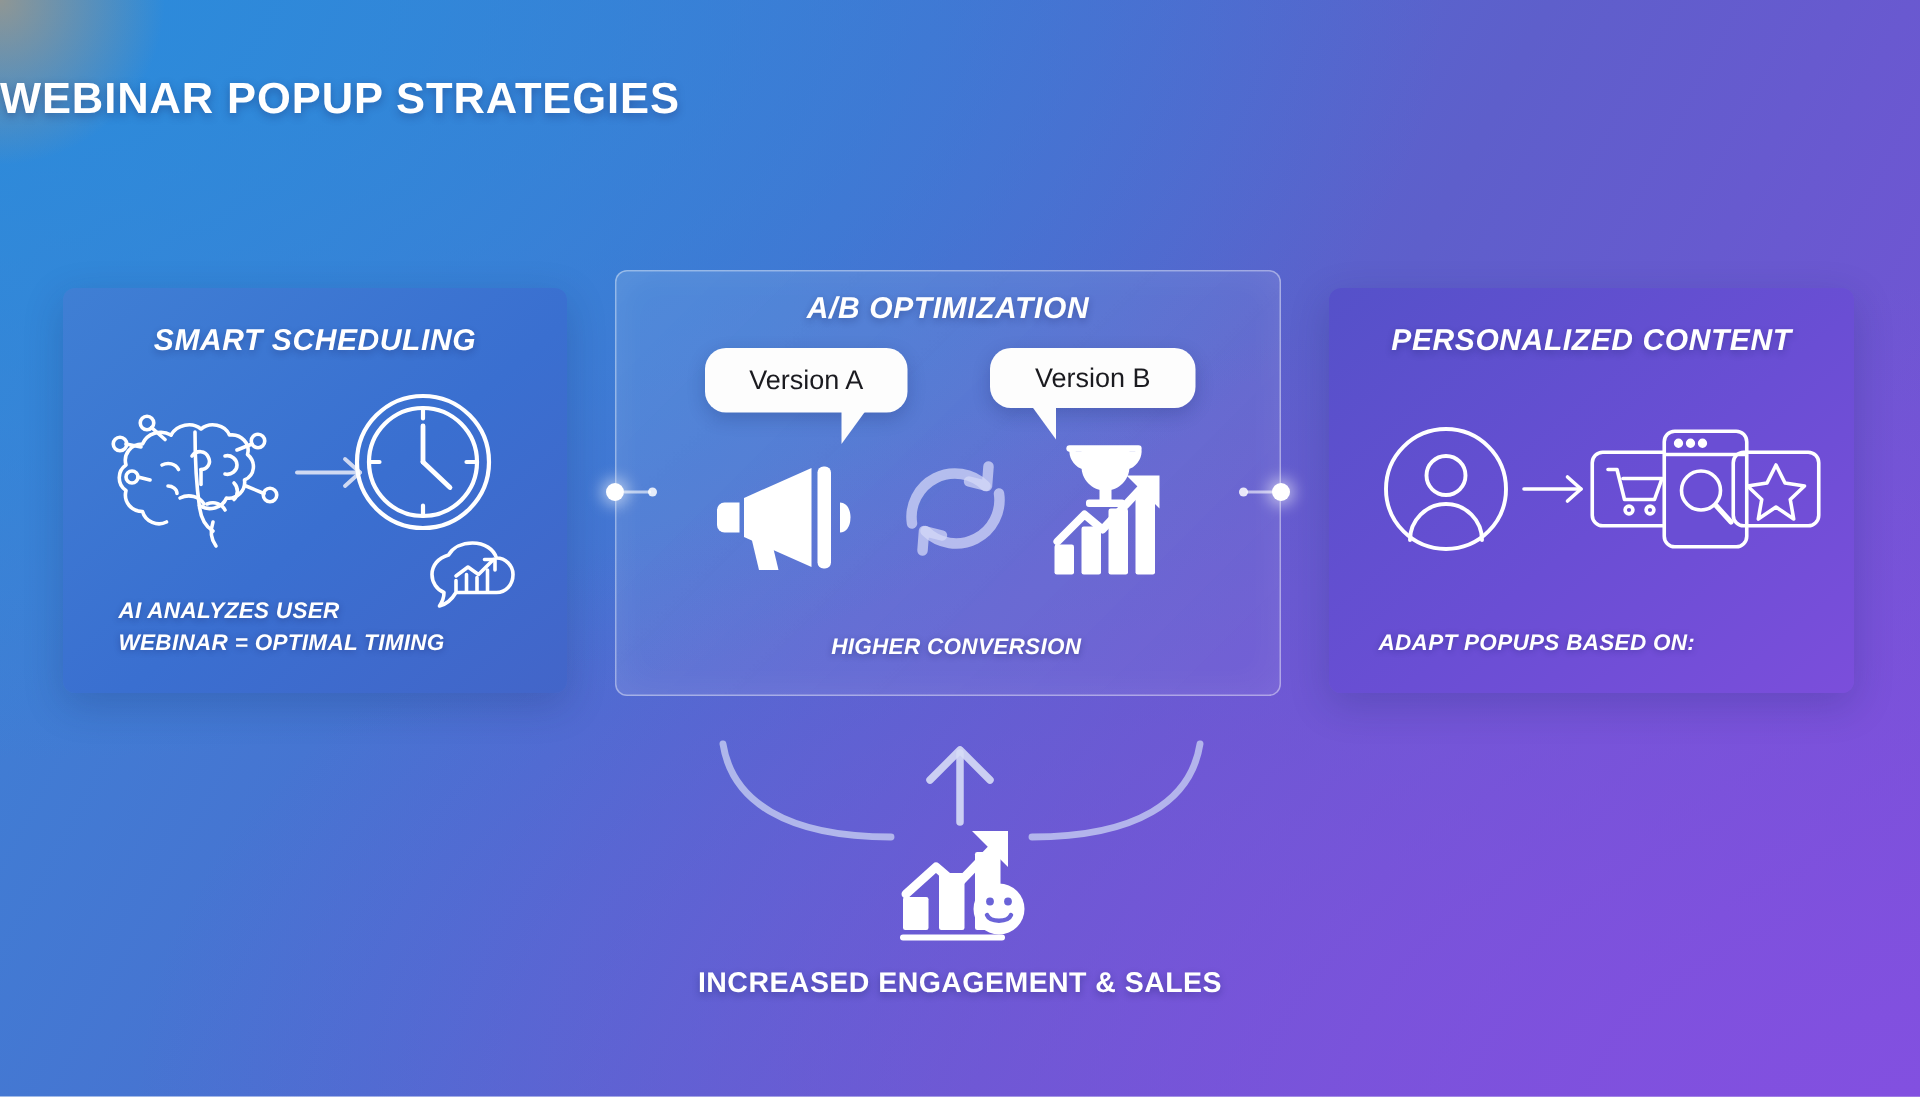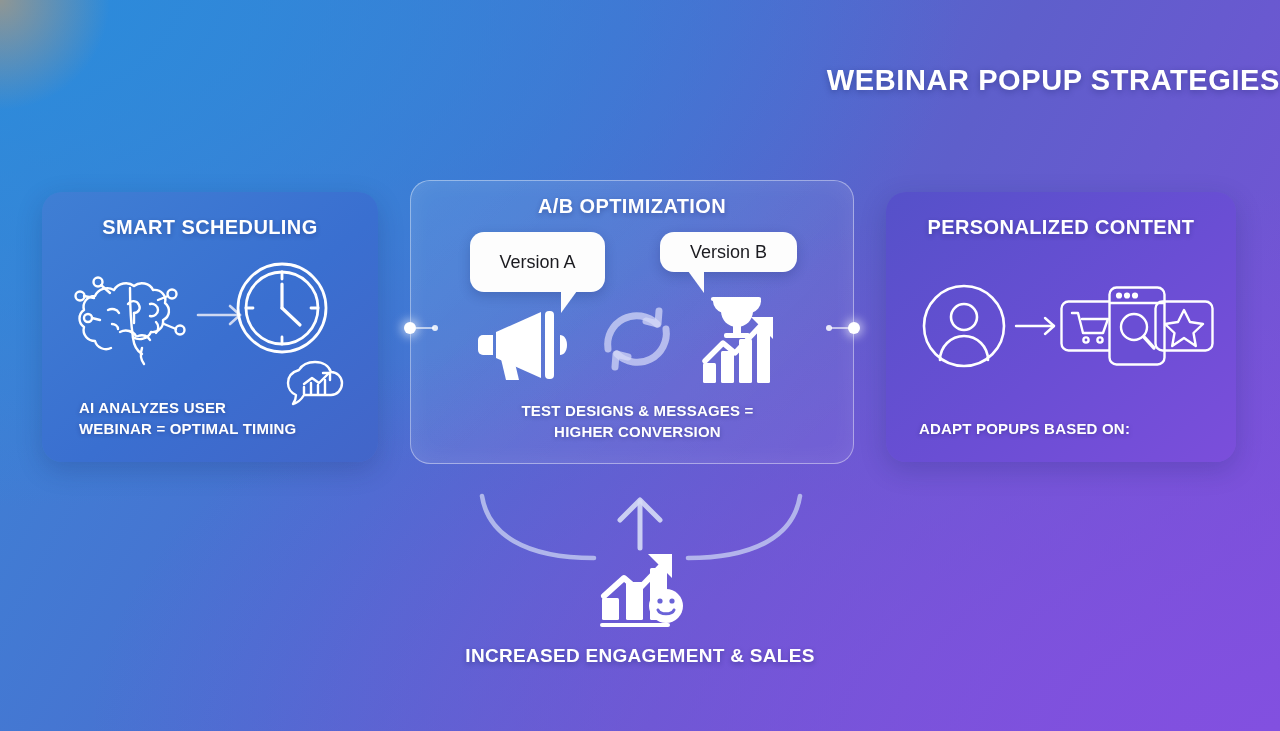--- a/index.html
+++ b/index.html
@@ -12,27 +12,27 @@
     position:absolute;inset:0;width:1280px;height:731px;overflow:hidden;
     background:
       radial-gradient(circle at 0% 0%, rgba(226,160,90,0.55) 0px, rgba(226,160,90,0.0) 110px),
       radial-gradient(ellipse 150% 120% at 100% 100%, #8250e0 0%, rgba(130,80,224,0) 62%),
       radial-gradient(ellipse 130% 120% at 0% 0%, #2b8bdb 0%, rgba(43,139,219,0) 58%),
       linear-gradient(118deg,#3a86d6 0%,#4a6fd0 38%,#5e5fcb 62%,#7b4fd8 100%);
   }
 
   
   .title{
-    position:absolute;left:0;top:64px;width:100%;text-align:right;
+    position:absolute;left:0;top:50px;width:100%;text-align:left;
     font-size:29px;font-weight:bold;color:#ffffff;letter-spacing:0.6px;
     text-shadow:0 2px 6px rgba(20,30,90,0.35);
   }
 
   
-  .card{position:absolute;border-radius:20px;box-sizing:border-box;}
+  .card{position:absolute;border-radius:8px;box-sizing:border-box;font-style:italic;}
   .card-title{
     position:absolute;left:0;top:24px;width:100%;text-align:center;
     font-size:20px;font-weight:bold;color:#fff;letter-spacing:0.4px;
     text-shadow:0 2px 5px rgba(20,30,90,0.3);
   }
   .card-caption{
     position:absolute;left:26px;right:20px;bottom:22px;
     font-size:15px;font-weight:bold;color:#ffffff;line-height:1.45;
     letter-spacing:0.2px;text-shadow:0 1px 4px rgba(20,30,90,0.35);margin-left:11px;
   }
@@ -63,21 +63,21 @@
     position:absolute;background:#fdfdfd;border-radius:14px;
     display:flex;align-items:center;justify-content:center;
     font-size:18px;color:#1b1b20;
     box-shadow:0 4px 12px rgba(20,30,90,0.22);
   }
   .bubble .tail{
     position:absolute;bottom:-21px;width:0;height:0;
     border-left:16px solid #fdfdfd;
     border-bottom:22px solid transparent;
   }
-  #bubble-a{left:470px;top:232px;width:135px;height:60px;}
+  #bubble-a{left:470px;top:232px;width:135px;height:43px;}
   #bubble-a .tail{right:28px;}
   #bubble-b{left:660px;top:232px;width:137px;height:40px;}
   #bubble-b .tail{left:28px;border-left:none;border-right:16px solid #fdfdfd;}
 
   
   .conn{position:absolute;}
   .dot-big{
     position:absolute;width:12px;height:12px;border-radius:50%;
     background:#ffffff;box-shadow:0 0 10px 3px rgba(255,255,255,0.55);
   }
@@ -203,21 +203,20 @@
           <rect x="58" y="34" width="13" height="56" rx="1.5"></rect>
         </g>
         <g fill="none" stroke="#ffffff" stroke-width="5.4" stroke-linecap="round" stroke-linejoin="round">
           <path d="M6 68l18-18 12 10 30-32"></path>
         </g>
         <path d="M52 24h22v22z" fill="#ffffff"></path>
       </svg>
     </div>
 
     <div class="card-caption" style="left:14px;right:14px;bottom:20px;text-align:center;">
-      <div>TEST DESIGNS &amp; MESSAGES =</div>
       <div>HIGHER CONVERSION</div>
     </div>
   </div>
 
   <div class="bubble" id="bubble-a">
     <span>Version A</span>
     <span class="tail"></span>
   </div>
   <div class="bubble" id="bubble-b">
     <span>Version B</span>

